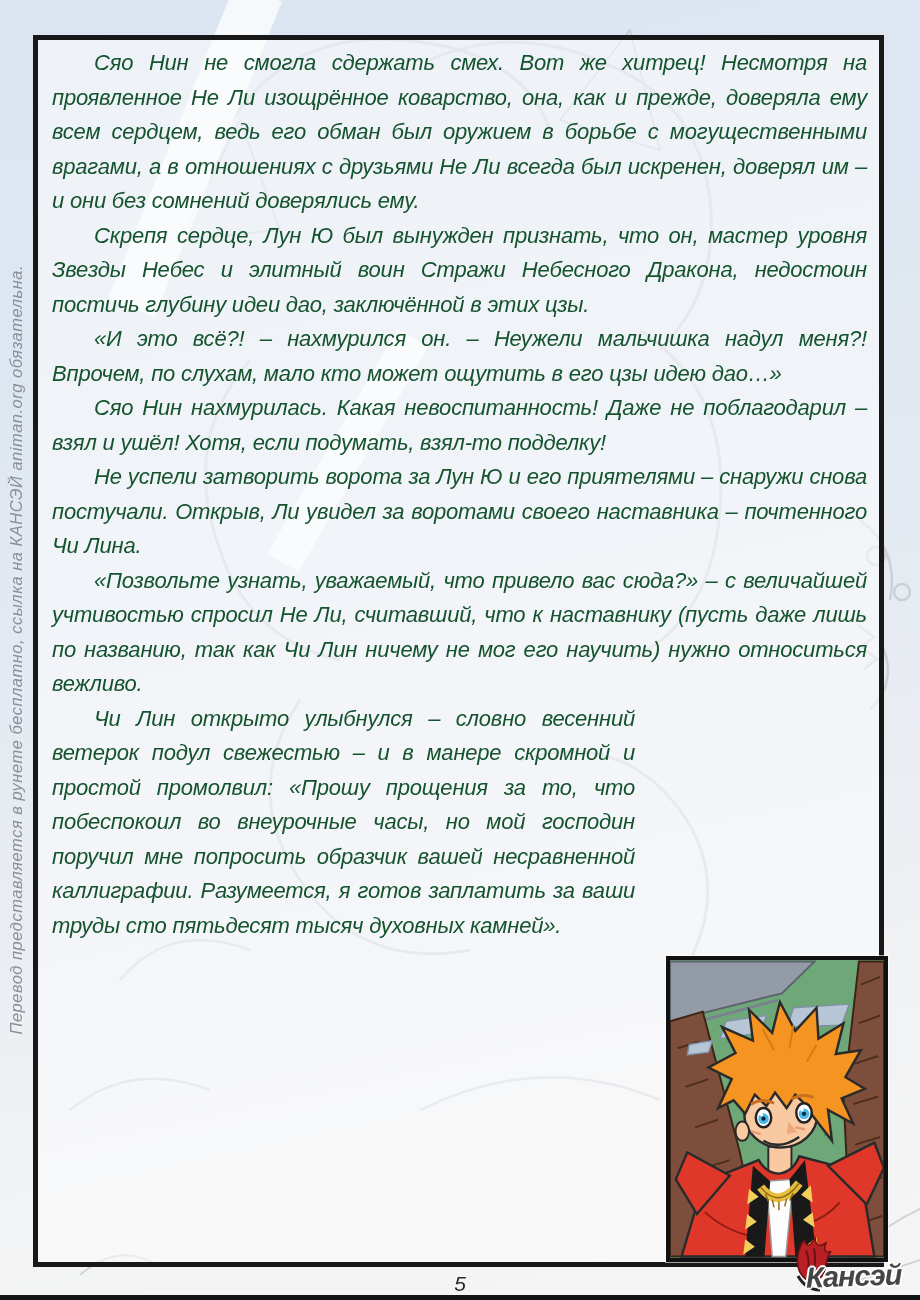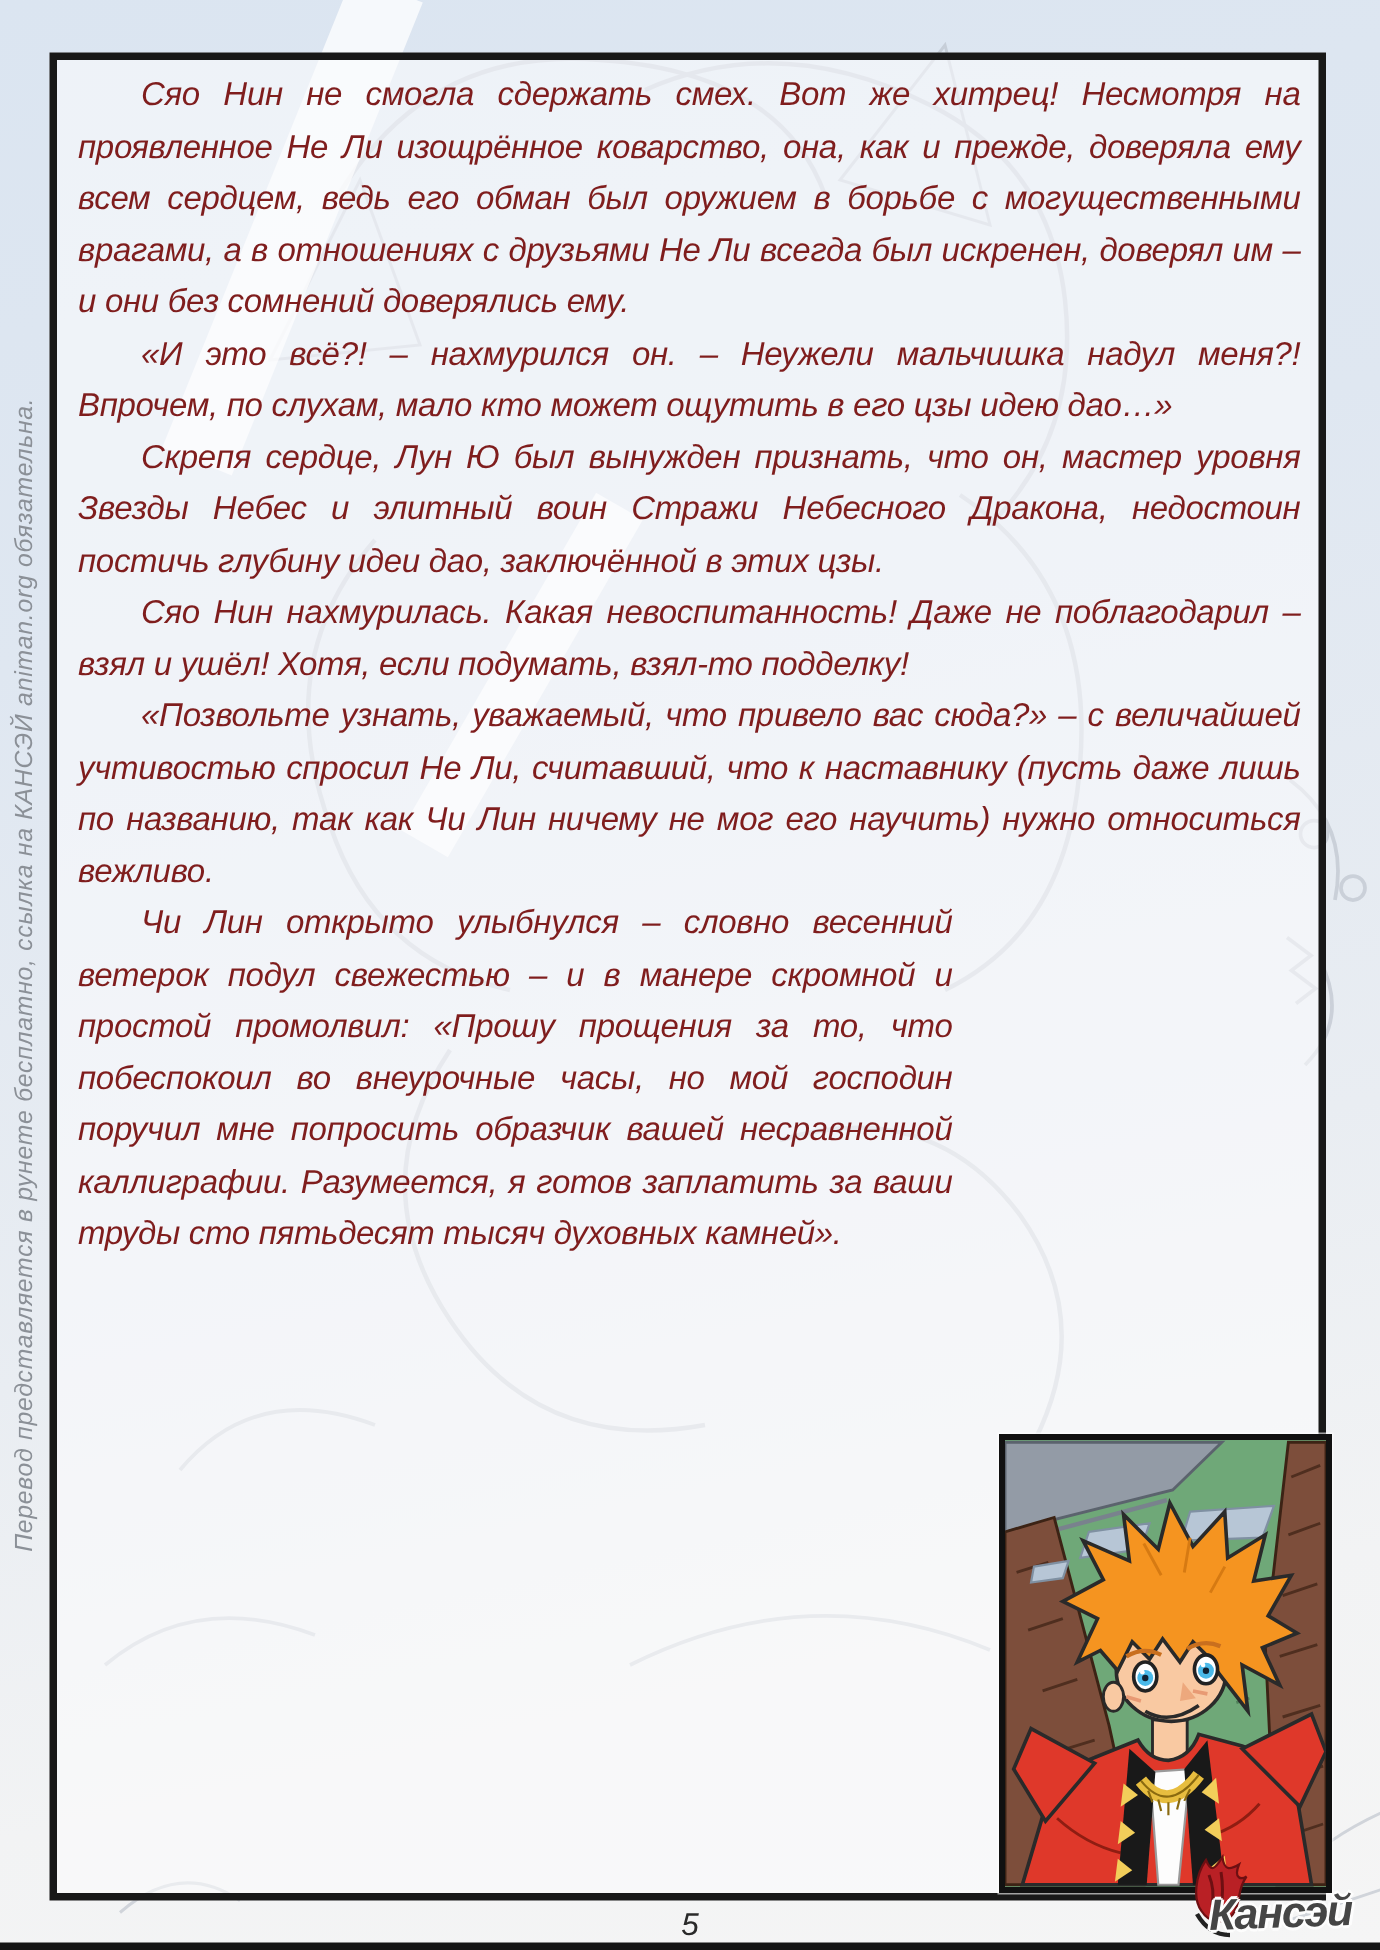--- a/index.html
+++ b/index.html
@@ -14,21 +14,21 @@
   #sketch { position:absolute; left:0; top:0; width:920px; height:1300px; z-index:0; }
   .streak { position:absolute; background:rgba(255,255,255,.75); z-index:0; }
 
   
   .frame {
     position:absolute; left:33px; top:35px; width:851px; height:1232px;
     border:5px solid #181818; background:rgba(252,252,253,.58);
     z-index:2; padding:6px 12px 0 14px;
   }
   .story p {
-    font-size:22px; line-height:34.5px; color:#7f1d1d;
+    font-size:22px; line-height:34.5px; color:#14532d;
     font-style:italic; letter-spacing:-0.2px;
     text-align:justify; text-indent:42px;
   }
   .story p.wrap { margin-right:232px;font-style:italic; }
 
   
   .sidebar {
     position:absolute; left:1px; top:0; height:1300px; width:30px;
     display:flex; align-items:center; justify-content:center; z-index:3;
   }
@@ -90,23 +90,24 @@
 <div class="streak" style="left:170px; top:-20px; width:50px; height:340px; transform:rotate(22deg);"></div>
 <div class="streak" style="left:330px; top:320px; width:36px; height:260px; transform:rotate(30deg);"></div>
 
 <div class="sidebar">
   <span>Перевод представляется в рунете бесплатно, ссылка на КАНСЭЙ animan.org обязательна.</span>
 </div>
 
 <div class="frame">
   <div class="story">
     <p>Сяо Нин не смогла сдержать смех. Вот же хитрец! Несмотря на проявленное Не Ли изощрённое коварство, она, как и прежде, доверяла ему всем сердцем, ведь его обман был оружием в борьбе с могущественными врагами, а в отношениях с друзьями Не Ли всегда был искренен, доверял им – и они без сомнений доверялись ему.</p>
+    <p>Скрепя сердце, Лун Ю был вынужден признать, что он, мастер уровня Звезды Небес и элитный воин Стражи Небесного Дракона, недостоин постичь глубину идеи дао, заключённой в этих цзы.</p>
     <p>«И это всё?! – нахмурился он. – Неужели мальчишка надул меня?! Впрочем, по слухам, мало кто может ощутить в его цзы идею дао…»</p>
-    <p>Скрепя сердце, Лун Ю был вынужден признать, что он, мастер уровня Звезды Небес и элитный воин Стражи Небесного Дракона, недостоин постичь глубину идеи дао, заключённой в этих цзы.</p>
     <p>Сяо Нин нахмурилась. Какая невоспитанность! Даже не поблагодарил – взял и ушёл! Хотя, если подумать, взял-то подделку!</p>
+    <p>Не успели затворить ворота за Лун Ю и его приятелями – снаружи снова постучали. Открыв, Ли увидел за воротами своего наставника – почтенного Чи Лина.</p>
     <p>«Позвольте узнать, уважаемый, что привело вас сюда?» – с величайшей учтивостью спросил Не Ли, считавший, что к наставнику (пусть даже лишь по названию, так как Чи Лин ничему не мог его научить) нужно относиться вежливо.</p>
     <p class="wrap">Чи Лин открыто улыбнулся – словно весенний ветерок подул свежестью – и в манере скромной и простой промолвил: «Прошу прощения за то, что побеспокоил во внеурочные часы, но мой господин поручил мне попросить образчик вашей несравненной каллиграфии. Разумеется, я готов заплатить за ваши труды сто пятьдесят тысяч духовных камней».</p>
   </div>
 </div>
 
 <div class="illo">
   <svg viewBox="0 0 222 306">
 
     <rect x="0" y="0" width="222" height="306" fill="#6fa878"></rect>
     <g stroke="#50805a" stroke-width="2">

